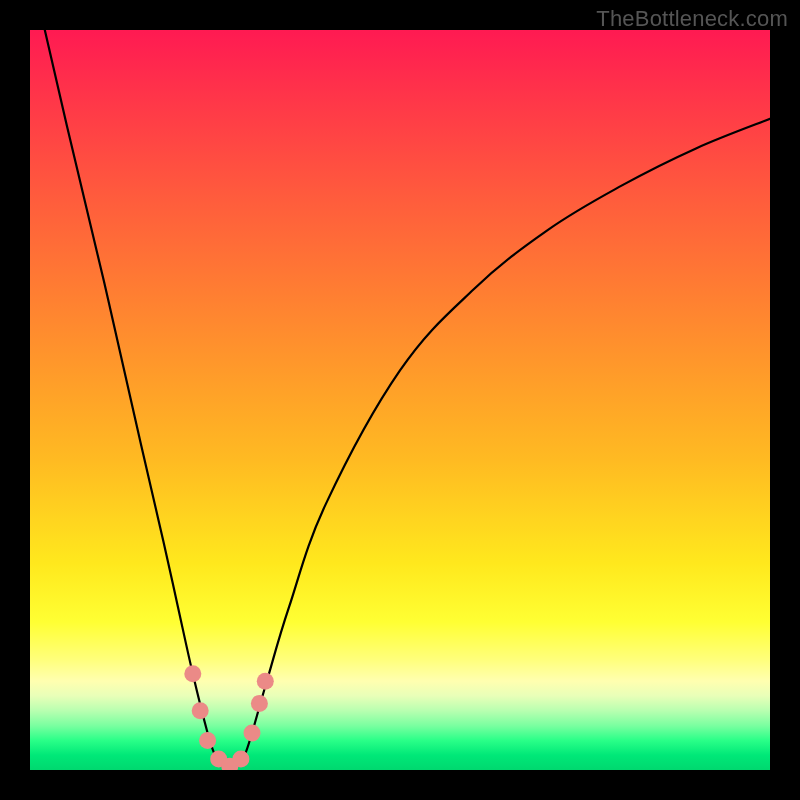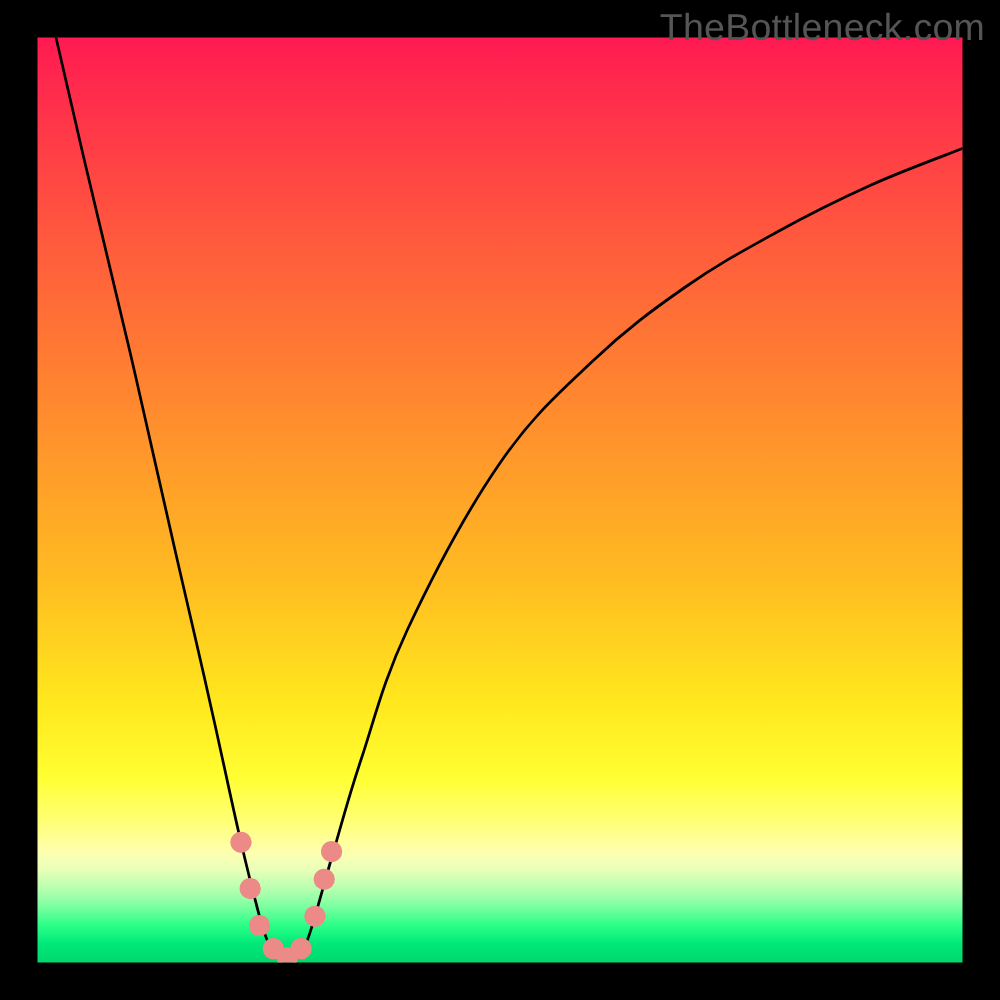--- a/index.html
+++ b/index.html
@@ -34,21 +34,21 @@
       #2aff88 96%,
       #00e878 98%,
       #00d86f 100%
     );
   }
   .watermark {
     position: absolute;
     top: 6px;
     right: 12px;
     color: #555;
-    font-size: 30px;
+    font-size: 22px;
     font-weight: 500;
     letter-spacing: 0.2px;
     z-index: 10;
   }
   svg.curve {
     position: absolute;
     left: 0;
     top: 0;
     width: 740px;
     height: 740px;

